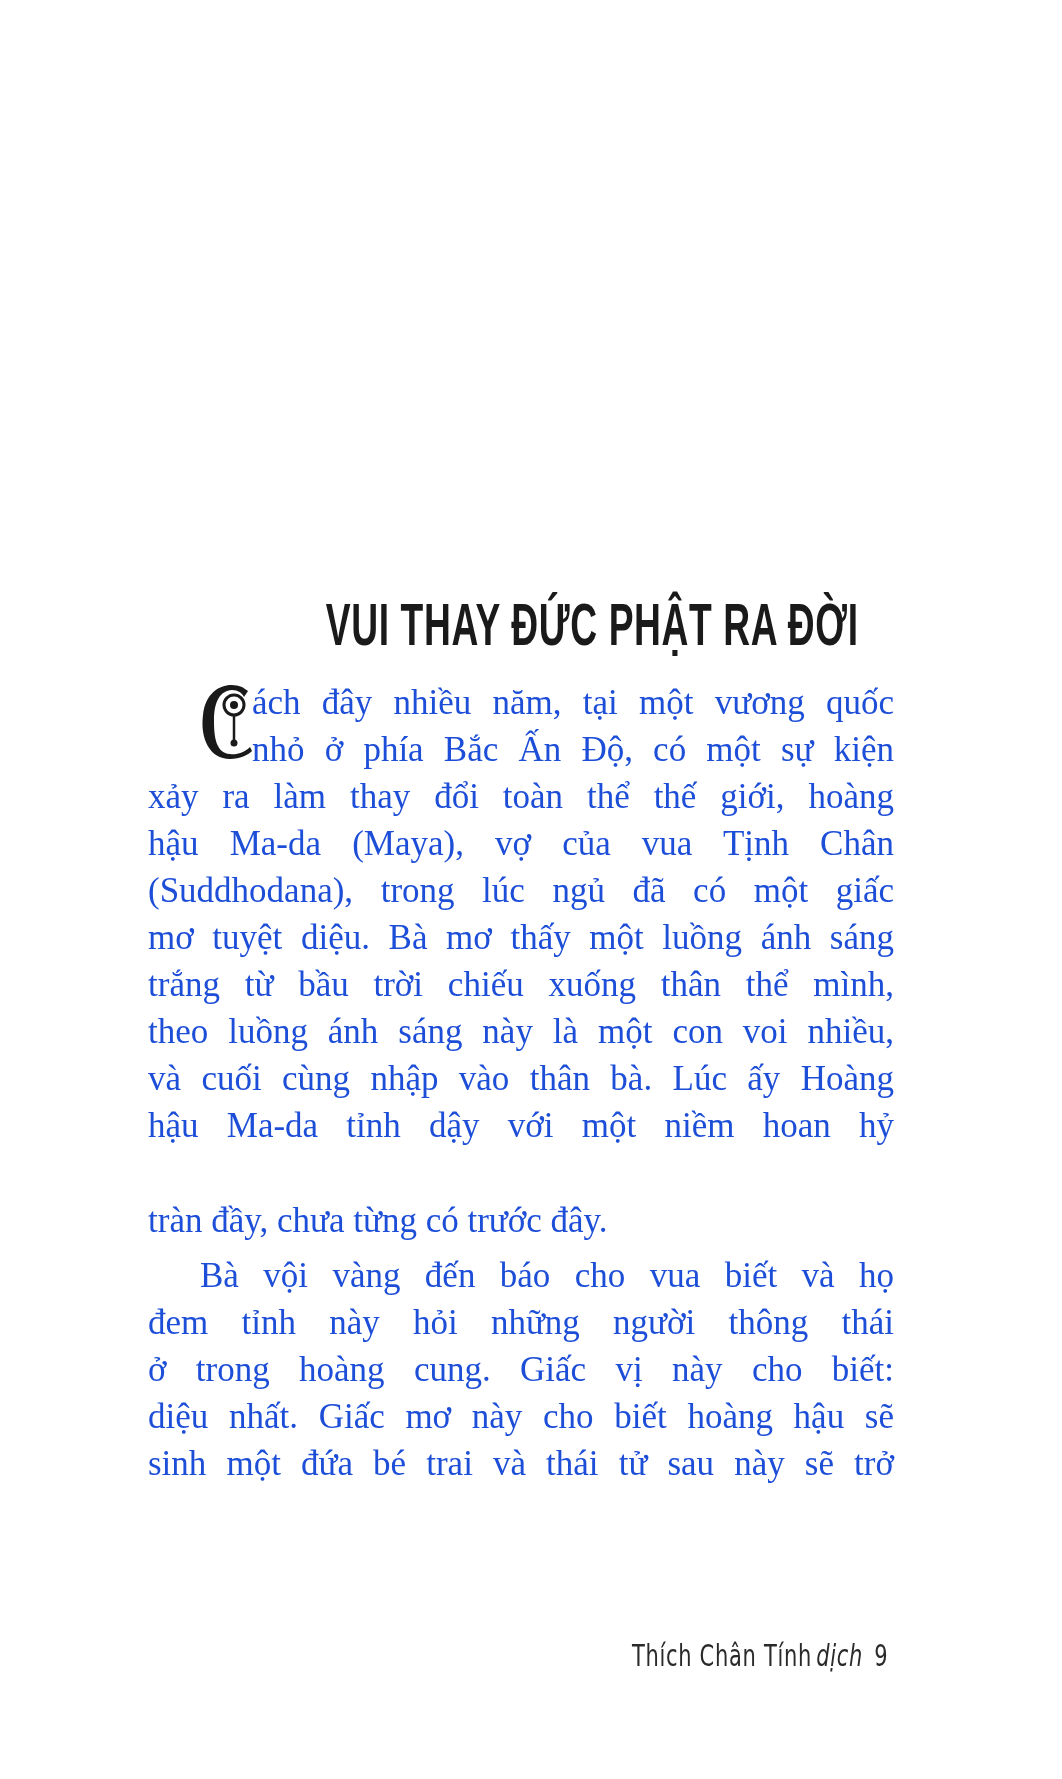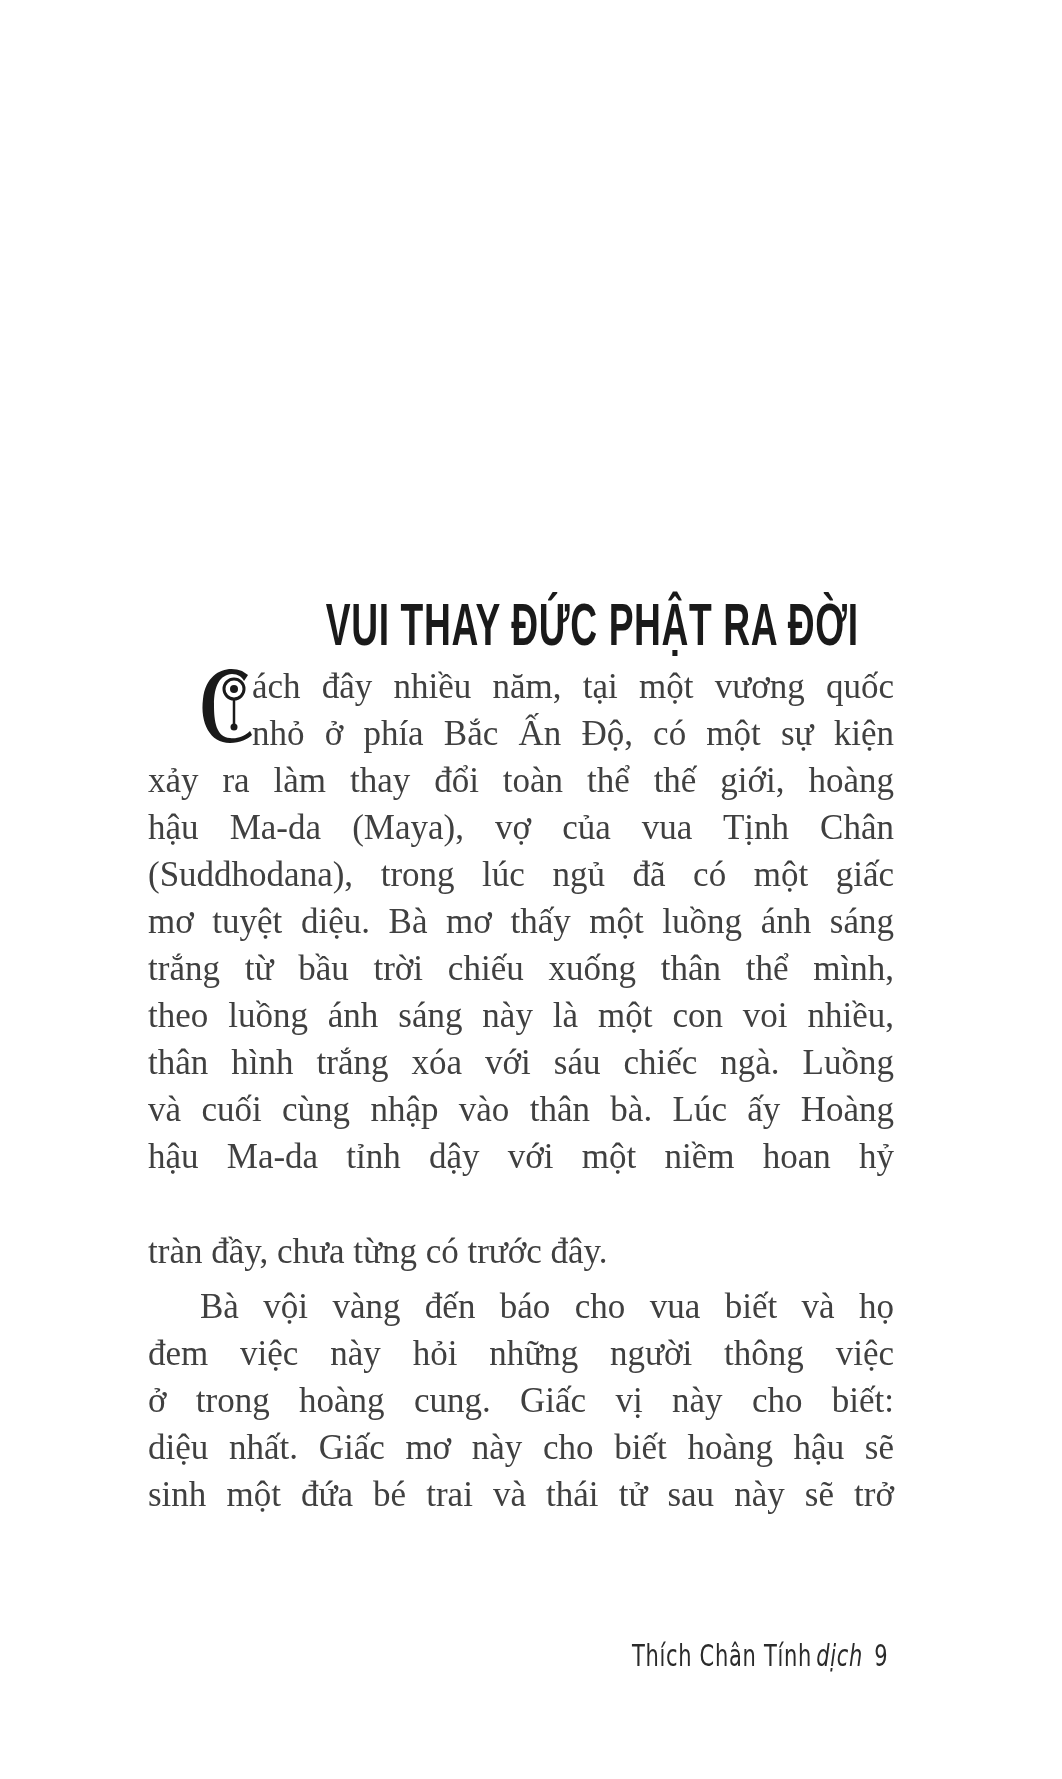--- a/index.html
+++ b/index.html
@@ -7,23 +7,23 @@
   .title {
     position: absolute; left: 200px; top: 553px; width: 662px;
     text-align: center;
     font-family: "Liberation Sans", sans-serif;
     font-size: 60px; line-height: 64px; letter-spacing: 1px;
     transform: scaleX(0.62); transform-origin: center top;
     color: #1a1a1a;
     white-space: nowrap;
   }
   .body-text {
-    position: absolute; left: 148px; top: 663px; width: 746px;
+    position: absolute; left: 148px; top: 679px; width: 746px;
     font-family: "Liberation Serif", serif;
-    font-size: 35px; line-height: 47px; color: #404040;
+    font-size: 35px; line-height: 47px; color: #1d4ed8;
   }
   .line {
     display: block; height: 47px;
     text-align: justify; text-align-last: justify;
     white-space: nowrap; overflow: visible;
   }
   .line.last { text-align-last: left; margin-top: 48px; }
   .line.first-drop { padding-left: 104px; }
   .line.indent { padding-left: 52px; }
   .para-gap { height: 8px; }
@@ -56,29 +56,28 @@
   </svg>
 
   <span class="line first-drop">ách đây nhiều năm, tại một vương quốc</span>
   <span class="line first-drop">nhỏ ở phía Bắc Ấn Độ, có một sự kiện</span>
   <span class="line">xảy ra làm thay đổi toàn thể thế giới, hoàng</span>
   <span class="line">hậu Ma-da (Maya), vợ của vua Tịnh Chân</span>
   <span class="line">(Suddhodana), trong lúc ngủ đã có một giấc</span>
   <span class="line">mơ tuyệt diệu. Bà mơ thấy một luồng ánh sáng</span>
   <span class="line">trắng từ bầu trời chiếu xuống thân thể mình,</span>
   <span class="line">theo luồng ánh sáng này là một con voi nhiều,</span>
-  <span class="line">thân hình trắng xóa với sáu chiếc ngà. Luồng</span>
   <span class="line">và cuối cùng nhập vào thân bà. Lúc ấy Hoàng</span>
   <span class="line">hậu Ma-da tỉnh dậy với một niềm hoan hỷ</span>
   <span class="line last">tràn đầy, chưa từng có trước đây.</span>
 
   <div class="para-gap"></div>
 
   <span class="line indent">Bà vội vàng đến báo cho vua biết và họ</span>
-  <span class="line">đem việc này hỏi những người thông việc</span>
+  <span class="line">đem tỉnh này hỏi những người thông thái</span>
   <span class="line">ở trong hoàng cung. Giấc vị này cho biết:</span>
   <span class="line">diệu nhất. Giấc mơ này cho biết hoàng hậu sẽ</span>
   <span class="line">sinh một đứa bé trai và thái tử sau này sẽ trở</span>
 </div>
 
 <div class="footer">
   <span>Thích Chân Tính</span><span class="it">dịch</span><span class="num">9</span>
 </div>
 
 </body></html>

